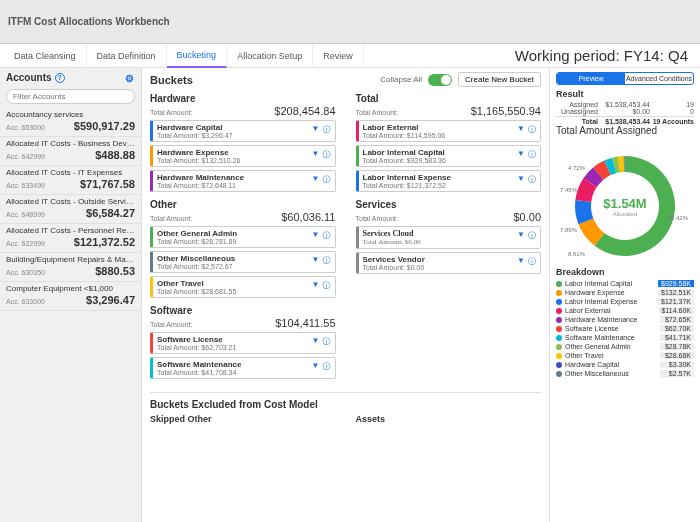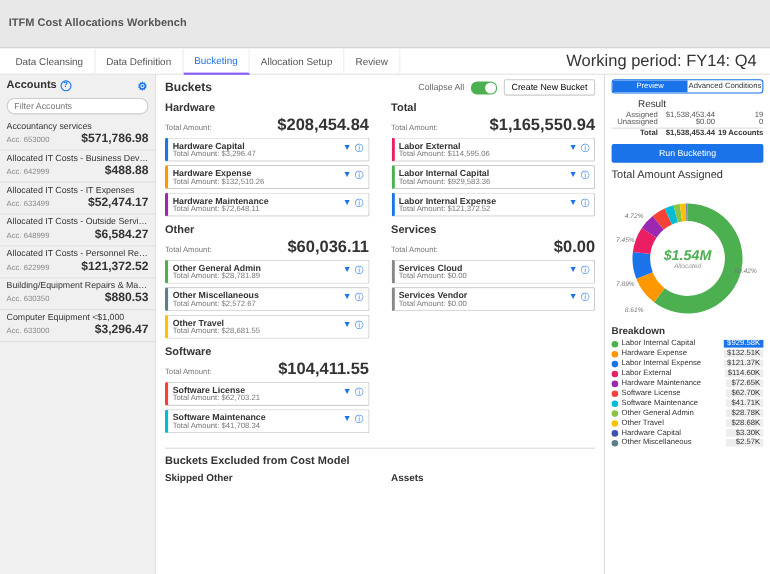--- a/index.html
+++ b/index.html
@@ -26,43 +26,43 @@
 .center-hdr { display: flex; align-items: center; margin-bottom: 6px; }
 .center-title { font-size: 11px; font-weight: bold; }
 .collapse-lbl { margin-left: auto; font-size: 8px; color: #666; }
 .toggle { width: 24px; height: 12px; background: #4caf50; border-radius: 6px; margin: 0 6px; position: relative; }
 .toggle::after { content: ''; position: absolute; width: 10px; height: 10px; background: #fff; border-radius: 50%; top: 1px; right: 1px; }
 .btn-new { border: 1px solid #ccc; background: #fff; padding: 2px 6px; font-size: 8px; border-radius: 2px; cursor: pointer; }
 .cat-grid { display: grid; grid-template-columns: 1fr 1fr; gap: 4px 20px; }
 .cat-title { font-size: 10px; font-weight: bold; margin-bottom: 1px; }
 .cat-total-row { display: flex; align-items: baseline; margin-bottom: 3px; }
 .cat-total-lbl { font-size: 7px; color: #777; }
-.cat-total-amt { margin-left: auto; font-size: 15px; font-weight: bold; }
+.cat-total-amt { margin-left: auto; font-size: 11px; font-weight: normal; }
 .bucket { border: 1px solid #ccc; border-left: 3px solid; border-radius: 2px; padding: 2px 4px; margin-bottom: 3px; display: flex; flex-direction: column; }
 .bucket-top { display: flex; align-items: center; }
 .bucket-name { font-size: 8px; font-weight: bold; }
 .bucket-icons { margin-left: auto; display: flex; gap: 3px; }
 .bucket-icon { width: 8px; height: 8px; color: #1a73e8; font-size: 8px; }
 .bucket-sub { font-size: 7px; color: #777; }
 .section-excluded { margin-top: 10px; font-size: 10px; font-weight: bold; border-top: 1px solid #ddd; padding-top: 6px; }
 .excl-row { display: flex; gap: 20px; margin-top: 4px; }
 .excl-item { font-size: 9px; font-weight: bold; flex: 1; }
 .right { width: 150px; background: #fff; padding: 4px 6px; overflow: hidden; }
 .seg { display: flex; border: 1px solid #1a73e8; border-radius: 3px; overflow: hidden; margin-bottom: 4px; }
 .seg-btn { flex: 1; font-size: 7px; text-align: center; padding: 2px 0; cursor: pointer; }
 .seg-btn.active { background: #1a73e8; color: #fff; }
-.result-title { font-size: 9px; font-weight: normal; margin-bottom: 2px; margin-left: 24px; }
+.result-title { font-size: 9px; font-weight: bold; margin-bottom: 2px; }
 .result-row { display: flex; font-size: 7px; color: #555; }
 .result-row span:nth-child(1) { width: 42px; text-align: right; }
 .result-row span:nth-child(2) { flex: 1; text-align: right; }
 .result-row span:nth-child(3) { width: 44px; text-align: right; }
 .result-row.total { border-top: 1px solid #ddd; padding-top: 1px; margin-top: 1px; font-weight: bold; color: #333; }
 .run-btn { width: 100%; background: #1a73e8; color: #fff; border: none; padding: 4px; font-size: 8px; border-radius: 2px; margin: 6px 0; cursor: pointer; }
 .chart-title { font-size: 10px; font-weight: normal; margin-bottom: 15px; }
-.donut-wrap { position: relative; width: 110px; height: 110px; margin: 0 auto 6px; font-style: italic; }
+.donut-wrap { position: relative; width: 110px; height: 110px; margin: 0 auto 6px; }
 .donut-center { position: absolute; top: 50%; left: 50%; transform: translate(-50%, -50%); text-align: center; }
 .donut-amt { font-size: 13px; font-weight: bold; color: #4caf50; }
 .donut-sub { font-size: 6px; color: #999; }
 .pct-label { position: absolute; font-size: 6px; color: #777; }
 .breakdown-title { font-size: 9px; font-weight: bold; margin: 4px 0 2px; }
 .bd-row { display: flex; align-items: center; font-size: 7px; padding: 1px 0; }
 .bd-dot { width: 6px; height: 6px; border-radius: 50%; margin-right: 3px; }
 .bd-val { margin-left: auto; background: #eee; padding: 0 3px; font-size: 7px; min-width: 34px; text-align: right; }
 .bd-row.active .bd-val { background: #1a73e8; color: #fff; }
 </style>
@@ -92,35 +92,35 @@
       <span class="gear">⚙</span>
     </div>
     <div class="search">
       <input placeholder="Filter Accounts" style="">
     </div>
     <div id="accounts-list">
         <div class="acct">
           <div class="acct-name">Accountancy services</div>
     <div class="acct-row">
             <span class="acct-id">Acc. 653000</span>
-    <span class="acct-amt">$571,786.98</span>
+    <span class="acct-amt">$590,917.29</span>
           </div>
         </div>
         <div class="acct">
           <div class="acct-name">Allocated IT Costs - Business Devel...</div>
     <div class="acct-row">
             <span class="acct-id">Acc. 642999</span>
     <span class="acct-amt">$488.88</span>
           </div>
         </div>
         <div class="acct">
           <div class="acct-name">Allocated IT Costs - IT Expenses</div>
     <div class="acct-row">
             <span class="acct-id">Acc. 633499</span>
-    <span class="acct-amt">$52,474.17</span>
+    <span class="acct-amt">$71,767.58</span>
           </div>
         </div>
         <div class="acct">
           <div class="acct-name">Allocated IT Costs - Outside Servic...</div>
     <div class="acct-row">
             <span class="acct-id">Acc. 648999</span>
     <span class="acct-amt">$6,584.27</span>
           </div>
         </div>
         <div class="acct">
@@ -265,21 +265,21 @@
             </div>
         <div class="bucket-sub">Total Amount: $28,681.55</div>
           </div>
         </div>
         <div>
           <div class="cat-title">Services</div>
       <div class="cat-total-row">
             <span class="cat-total-lbl">Total Amount:</span>
       <span class="cat-total-amt">$0.00</span>
           </div>
-          <div class="bucket" style="border-left-color: rgb(136, 136, 136);">
+          <div class="bucket" style="border-left-color: rgb(136, 136, 136); font-family: Liberation Serif, serif;">
             <div class="bucket-top">
               <span class="bucket-name">Services Cloud</span>
         <span class="bucket-icons">
                 <span class="bucket-icon">▼</span>
         <span class="bucket-icon">ⓘ</span>
               </span>
             </div>
         <div class="bucket-sub">Total Amount: $0.00</div>
           </div>
           <div class="bucket" style="border-left-color: rgb(136, 136, 136);">
@@ -345,21 +345,20 @@
           <span>Unassigned</span>
           <span>$0.00</span>
           <span>0</span>
         </div>
         <div class="result-row total">
           <span>Total</span>
           <span>$1,538,453.44</span>
           <span>19 Accounts</span>
         </div>
       </div>
-    <button class="run-btn">Run Bucketing</button>
     <div class="chart-title">Total Amount Assigned</div>
     <div class="donut-wrap">
       <svg id="donut-svg" width="110" height="110" viewBox="0 0 110 110">
           <path d="M55,5 A50,50 0 1 1 24.553621240454433,94.66129120982185 L34.296462443509014,81.96967802267886 A34,34 0 1 0 55,21 Z" fill="#4caf50"></path>
           <path d="M24.553621240454433,94.66129120982185 A50,50 0 0 1 8.476563393133738,73.3185656176158 L23.364063107330942,67.45662461997875 A34,34 0 0 0 34.296462443509014,81.96967802267886 Z" fill="#ff9800"></path>
           <path d="M8.476563393133738,73.3185656176158 A50,50 0 0 1 5.363392062233139,48.982762059514386 L21.24710660231853,50.90827820046979 A34,34 0 0 0 23.364063107330942,67.45662461997875 Z" fill="#1a73e8"></path>
           <path d="M5.363392062233139,48.982762059514386 A50,50 0 0 1 13.417794559772283,27.23455041374809 L26.724100300645155,36.1194942813487 A34,34 0 0 0 21.24710660231853,50.90827820046979 Z" fill="#e91e63"></path>
           <path d="M13.417794559772283,27.23455041374809 A50,50 0 0 1 23.347166417920747,16.294727410529767 L33.476073164186104,28.68041463916024 A34,34 0 0 0 26.724100300645155,36.1194942813487 Z" fill="#9c27b0"></path>
           <path d="M23.347166417920747,16.294727410529767 A50,50 0 0 1 34.195482341681846,9.53383626250475 L40.85292799234365,24.08300865850323 A34,34 0 0 0 33.476073164186104,28.68041463916024 Z" fill="#f44336"></path>
           <path d="M34.195482341681846,9.53383626250475 A50,50 0 0 1 42.20071529436639,6.665971500151848 L46.296486400169144,22.13286062010326 A34,34 0 0 0 40.85292799234365,24.08300865850323 Z" fill="#00bcd4"></path>

